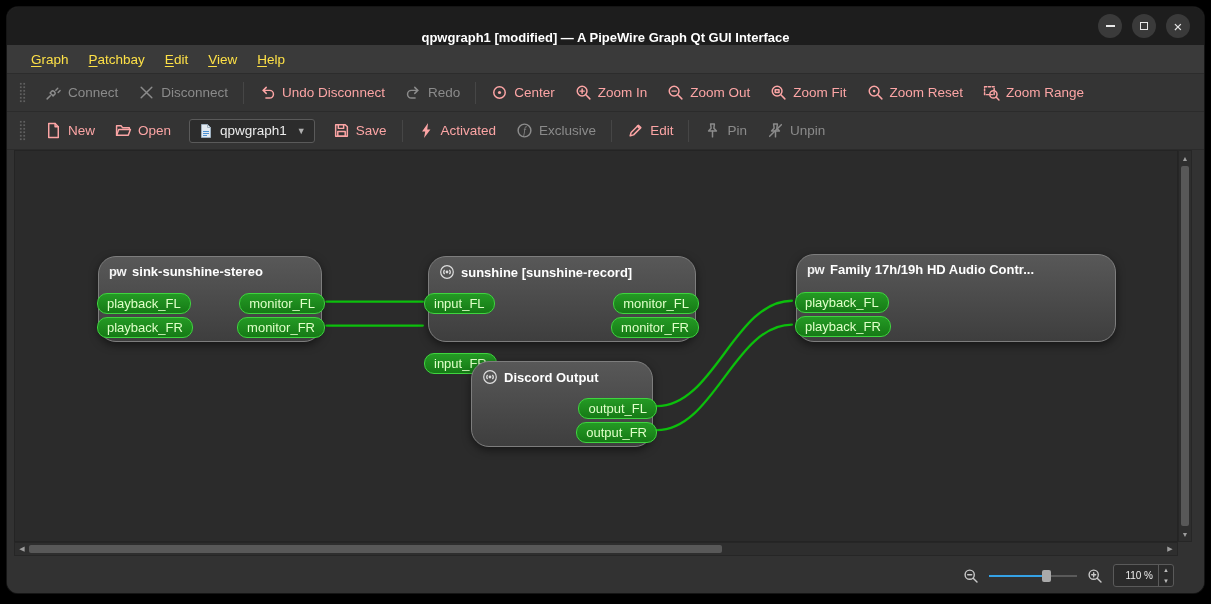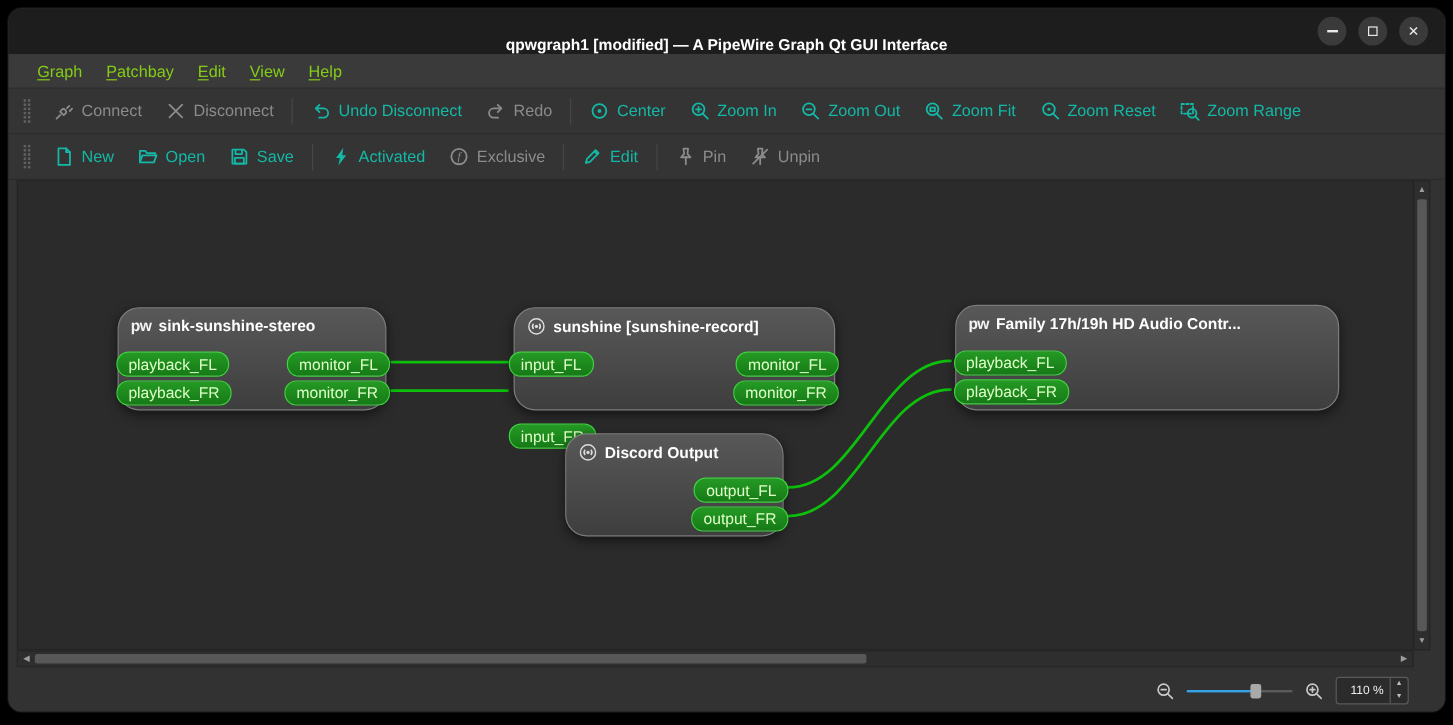--- a/index.html
+++ b/index.html
@@ -17,29 +17,29 @@
                   align-items:center; gap:10px; }
   .win-btn { width:24px; height:24px; border-radius:50%; background:#3a3a3a;
              color:#e9e9e9; display:flex; align-items:center; justify-content:center; }
   .glyph-min { width:9px; height:1.5px; background:#e9e9e9; display:block; }
   .glyph-max { width:8px; height:8px; border:1.2px solid #e9e9e9; display:block; }
   .glyph-close { font-size:15px; line-height:1; color:#e9e9e9; }
 
   
   .menubar { height:29px; background:#3a3a3a; border-bottom:1px solid #2c2c2c;
              display:flex; align-items:center; padding-left:14px; }
-  .menu-item { color:#84cc16; font-size:13.5px; padding:4px 10px;text-align:right; }
+  .menu-item { color:#fde047; font-size:13.5px; padding:4px 10px;text-align:right; }
 
   
   .toolbar { height:38px; background:#343434; border-bottom:1px solid #2b2b2b;
              display:flex; align-items:center; padding-left:10px; }
   .tb-handle { width:7px; height:21px; margin:0 9px 0 2px;
                background-image:radial-gradient(circle,#606060 1px,transparent 1.3px);
                background-size:3.5px 3.5px; }
-  .tb-item { display:flex; align-items:center; gap:6px; color:#14b8a6;
+  .tb-item { display:flex; align-items:center; gap:6px; color:#fca5a5;
              font-size:13.5px; padding:6px 10px; white-space:nowrap; }
   .tb-item.disabled { color:#8b8b8b; }
   .tb-item svg { width:17px; height:17px; stroke:currentColor; fill:none;
                  stroke-width:1.4; stroke-linecap:round; stroke-linejoin:round; flex:none; }
   .tb-sep { width:1px; height:22px; background:#464646; margin:0 5px; flex:none; }
   .combo { display:flex; align-items:center; gap:6px; background:#2c2c2c;
            border:1px solid #5a5a5a; border-radius:3px; padding:3px 8px;
            color:#ededed; font-size:13.5px; margin:0 8px; }
   .combo svg { width:16px; height:16px; flex:none; }
   .combo .chevron { font-size:9px; color:#b0b0b0; margin-left:4px; }
@@ -210,20 +210,29 @@
         </svg>
       <span>New</span>
     </div>
     <div class="tb-item">
       <svg viewBox="0 0 16 16">
           <path d="M1.5 12.5v-9h4.2l1.4 1.8h6.4v1.7"></path>
           <path d="M1.5 12.5l2-5.5h11l-2 5.5z"></path>
         </svg>
       <span>Open</span>
     </div>
+    <div class="combo">
+      <svg viewBox="0 0 16 16">
+          <path d="M3.5 1.5h6l3 3v10h-9z" fill="#e3eaf1" stroke="#9fb0bf" stroke-width="1"></path>
+          <path d="M9.5 1.5v3h3" fill="none" stroke="#9fb0bf" stroke-width="1"></path>
+          <path d="M5 8.5h6M5 10.5h6M5 12.5h4" stroke="#4a90d2" stroke-width="1"></path>
+        </svg>
+      <span>qpwgraph1</span>
+      <span class="chevron">▼</span>
+    </div>
     <div class="tb-item">
       <svg viewBox="0 0 16 16">
           <path d="M2.5 2.5h9l2 2v9h-11z"></path>
           <path d="M5 2.5v3.5h5V2.5"></path>
           <rect x="4.5" y="9" width="7" height="4.5"></rect>
         </svg>
       <span>Save</span>
     </div>
     <div class="tb-sep"></div>
     <div class="tb-item">

